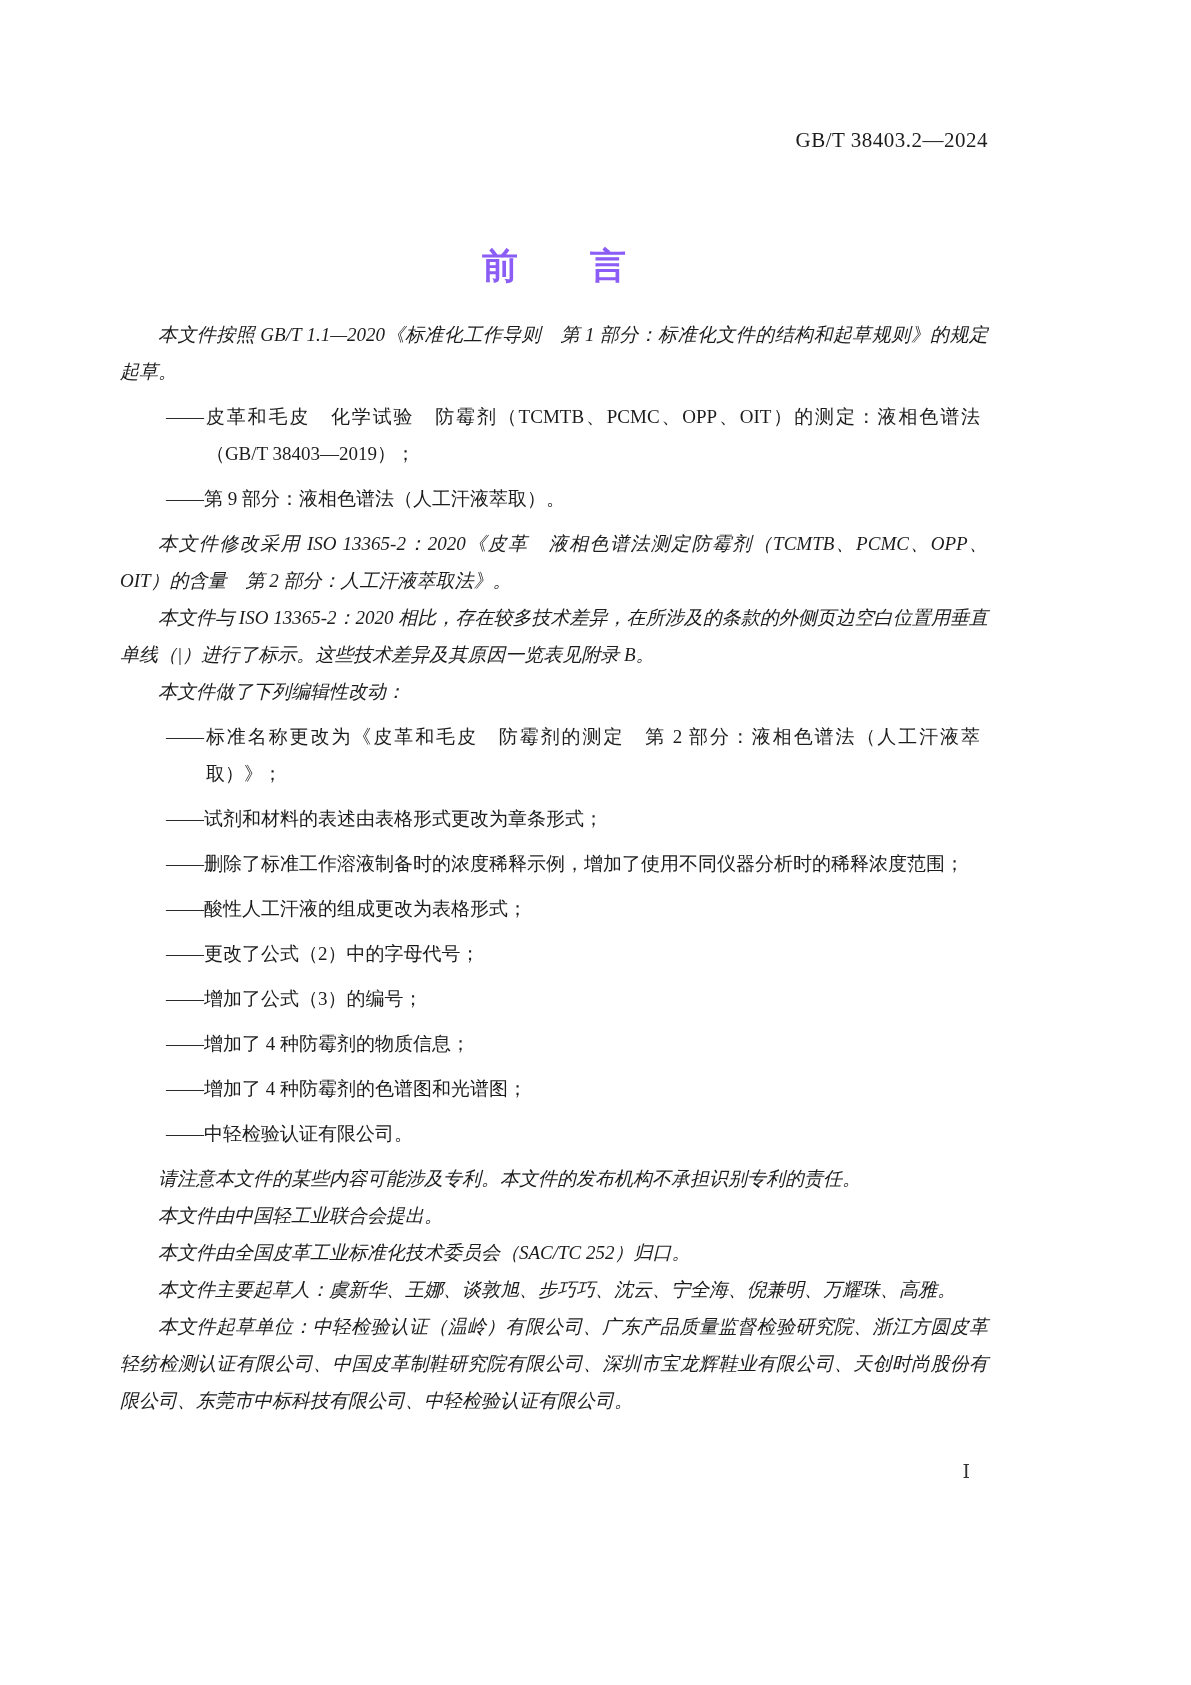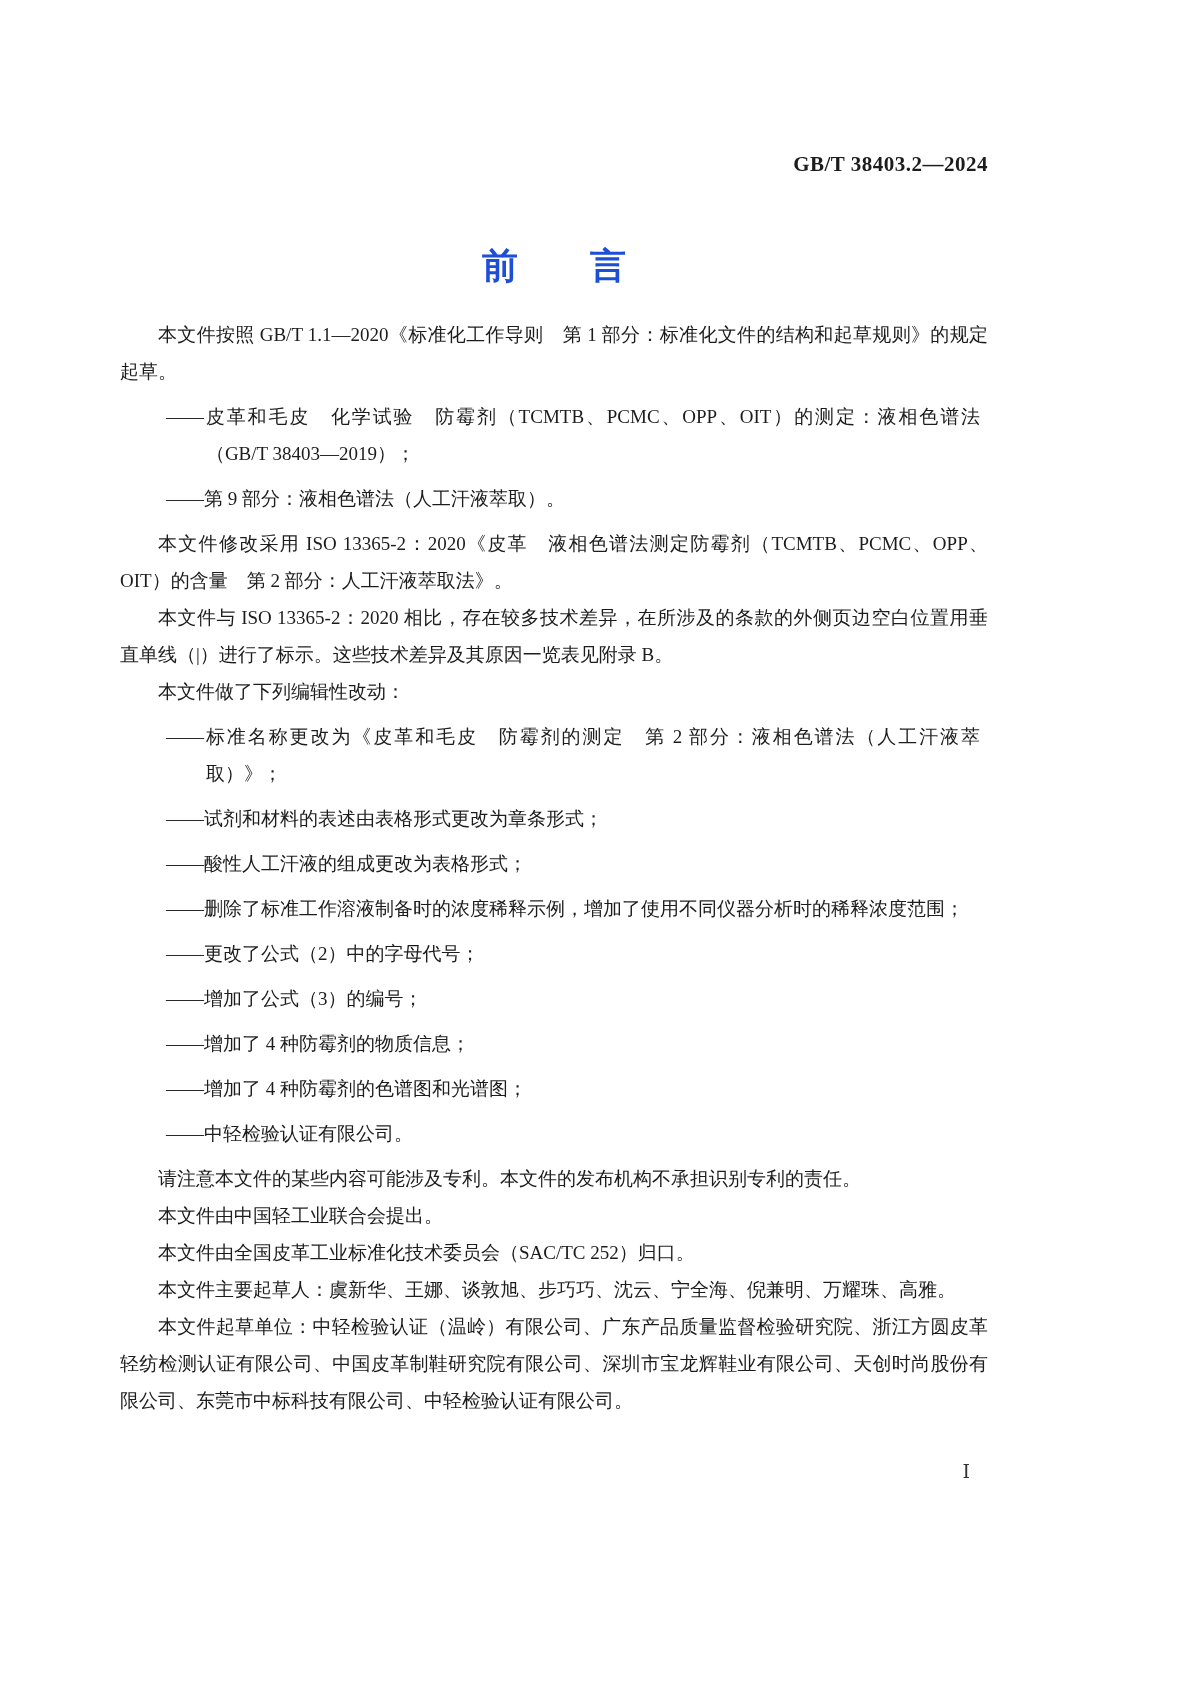--- a/index.html
+++ b/index.html
@@ -12,52 +12,53 @@
     width: 1191px;
     height: 1685px;
     margin: 0 auto;
     background: #ffffff;
     font-family: "Liberation Serif", "DejaVu Serif", serif;
     color: #1c1c1c;
     overflow: hidden;
   }
   .doc-header {
     position: absolute;
-    top: 152px;
+    top: 128px;
     left: 120px;
     width: 868px;
     text-align: right;
     font-size: 21px;
-    font-weight: bold;
+    font-weight: normal;
     letter-spacing: 0.5px;
     font-family: "Liberation Serif", "DejaVu Serif", serif;
   }
   .doc-title {
     position: absolute;
     top: 218px;
     left: 120px;
     width: 868px;
     text-align: center;
     font-size: 36px;
     font-weight: bold;
     font-family: "Liberation Sans", "DejaVu Sans", sans-serif;
-    color: #1d4ed8;
+    color: #8b5cf6;
   }
   .doc-body {
     position: absolute;
     top: 316px;
     left: 120px;
     width: 868px;
     font-size: 19px;
     line-height: 37px;
     text-align: justify;
   }
   .para {
     text-indent: 2em;
     margin: 0;
+    font-style: italic;
   }
   .dash {
     padding-left: 4.1em;
     text-indent: -2.1em;
     margin: 8px;
   }
   .page-number {
     position: absolute;
     top: 1460px;
     left: 120px;
@@ -78,22 +79,22 @@
 
   <div class="doc-body">
     <p class="para">本文件按照 GB/T 1.1—2020《标准化工作导则　第 1 部分：标准化文件的结构和起草规则》的规定起草。</p>
     <p class="dash">——皮革和毛皮　化学试验　防霉剂（TCMTB、PCMC、OPP、OIT）的测定：液相色谱法（GB/T 38403—2019）；</p>
     <p class="dash">——第 9 部分：液相色谱法（人工汗液萃取）。</p>
     <p class="para">本文件修改采用 ISO 13365-2：2020《皮革　液相色谱法测定防霉剂（TCMTB、PCMC、OPP、OIT）的含量　第 2 部分：人工汗液萃取法》。</p>
     <p class="para">本文件与 ISO 13365-2：2020 相比，存在较多技术差异，在所涉及的条款的外侧页边空白位置用垂直单线（|）进行了标示。这些技术差异及其原因一览表见附录 B。</p>
     <p class="para">本文件做了下列编辑性改动：</p>
     <p class="dash">——标准名称更改为《皮革和毛皮　防霉剂的测定　第 2 部分：液相色谱法（人工汗液萃取）》；</p>
     <p class="dash">——试剂和材料的表述由表格形式更改为章条形式；</p>
+    <p class="dash">——删除了标准工作溶液制备时的浓度稀释示例，增加了使用不同仪器分析时的稀释浓度范围；</p>
     <p class="dash">——酸性人工汗液的组成更改为表格形式；</p>
-    <p class="dash">——删除了标准工作溶液制备时的浓度稀释示例，增加了使用不同仪器分析时的稀释浓度范围；</p>
     <p class="dash">——更改了公式（2）中的字母代号；</p>
     <p class="dash">——增加了公式（3）的编号；</p>
     <p class="dash">——增加了 4 种防霉剂的物质信息；</p>
     <p class="dash">——增加了 4 种防霉剂的色谱图和光谱图；</p>
     <p class="dash">——中轻检验认证有限公司。</p>
     <p class="para">请注意本文件的某些内容可能涉及专利。本文件的发布机构不承担识别专利的责任。</p>
     <p class="para">本文件由中国轻工业联合会提出。</p>
     <p class="para">本文件由全国皮革工业标准化技术委员会（SAC/TC 252）归口。</p>
     <p class="para">本文件主要起草人：虞新华、王娜、谈敦旭、步巧巧、沈云、宁全海、倪兼明、万耀珠、高雅。</p>
     <p class="para">本文件起草单位：中轻检验认证（温岭）有限公司、广东产品质量监督检验研究院、浙江方圆皮革轻纺检测认证有限公司、中国皮革制鞋研究院有限公司、深圳市宝龙辉鞋业有限公司、天创时尚股份有限公司、东莞市中标科技有限公司、中轻检验认证有限公司。</p>

